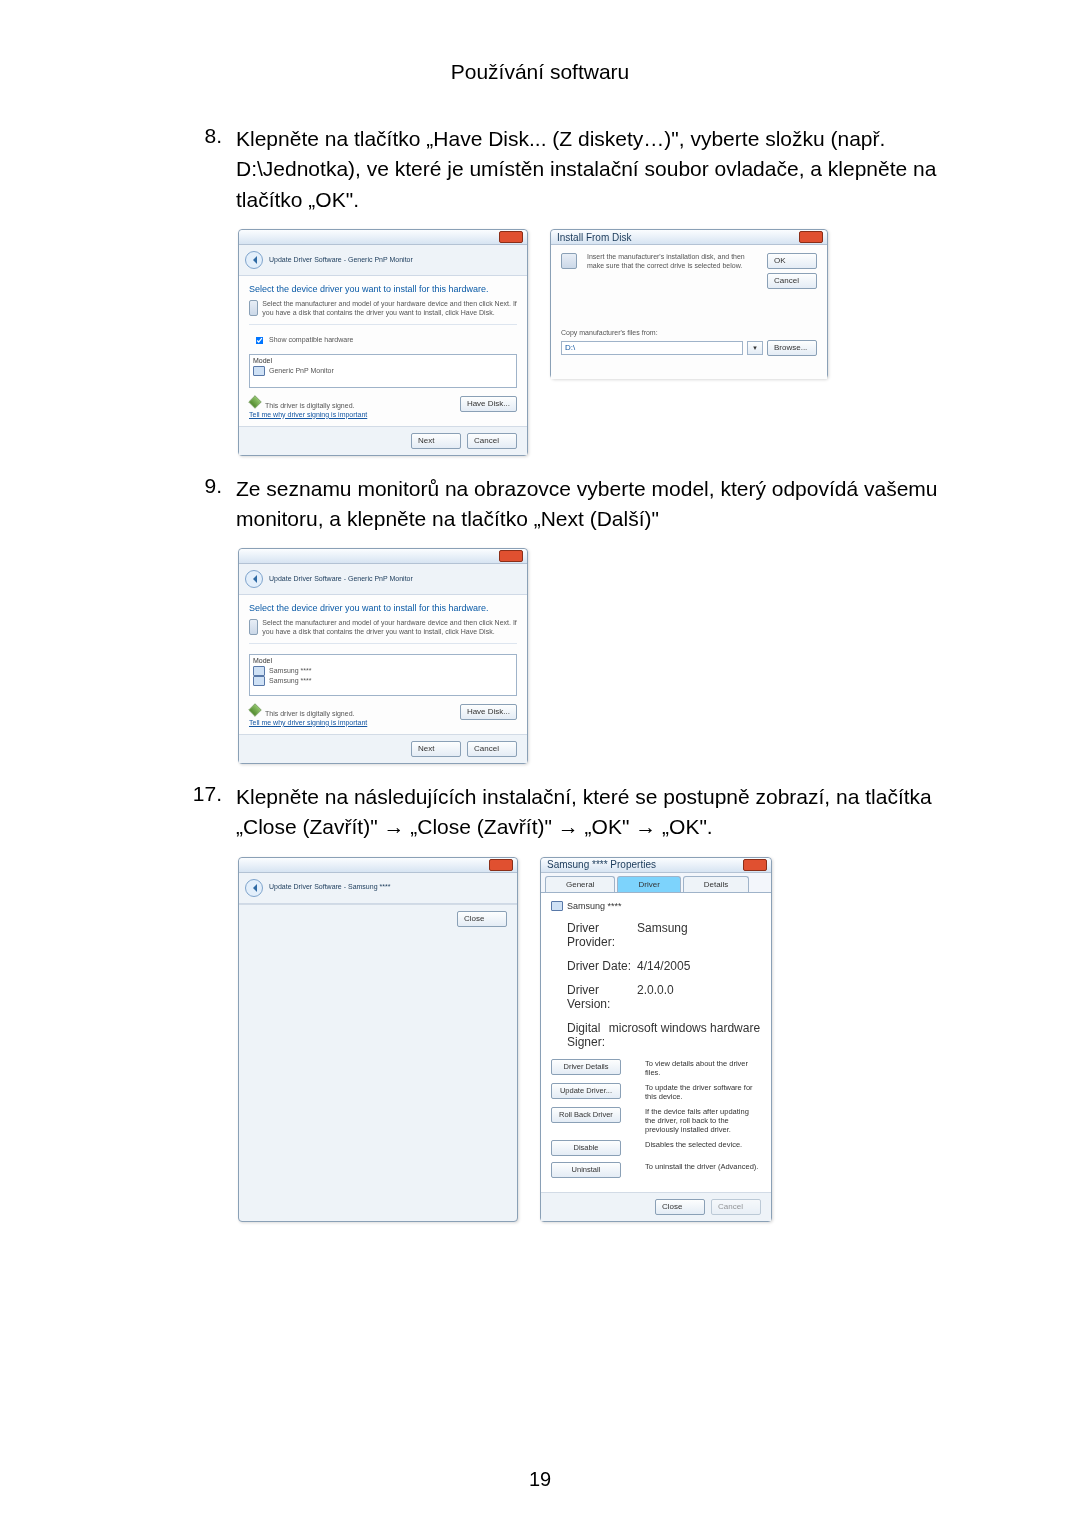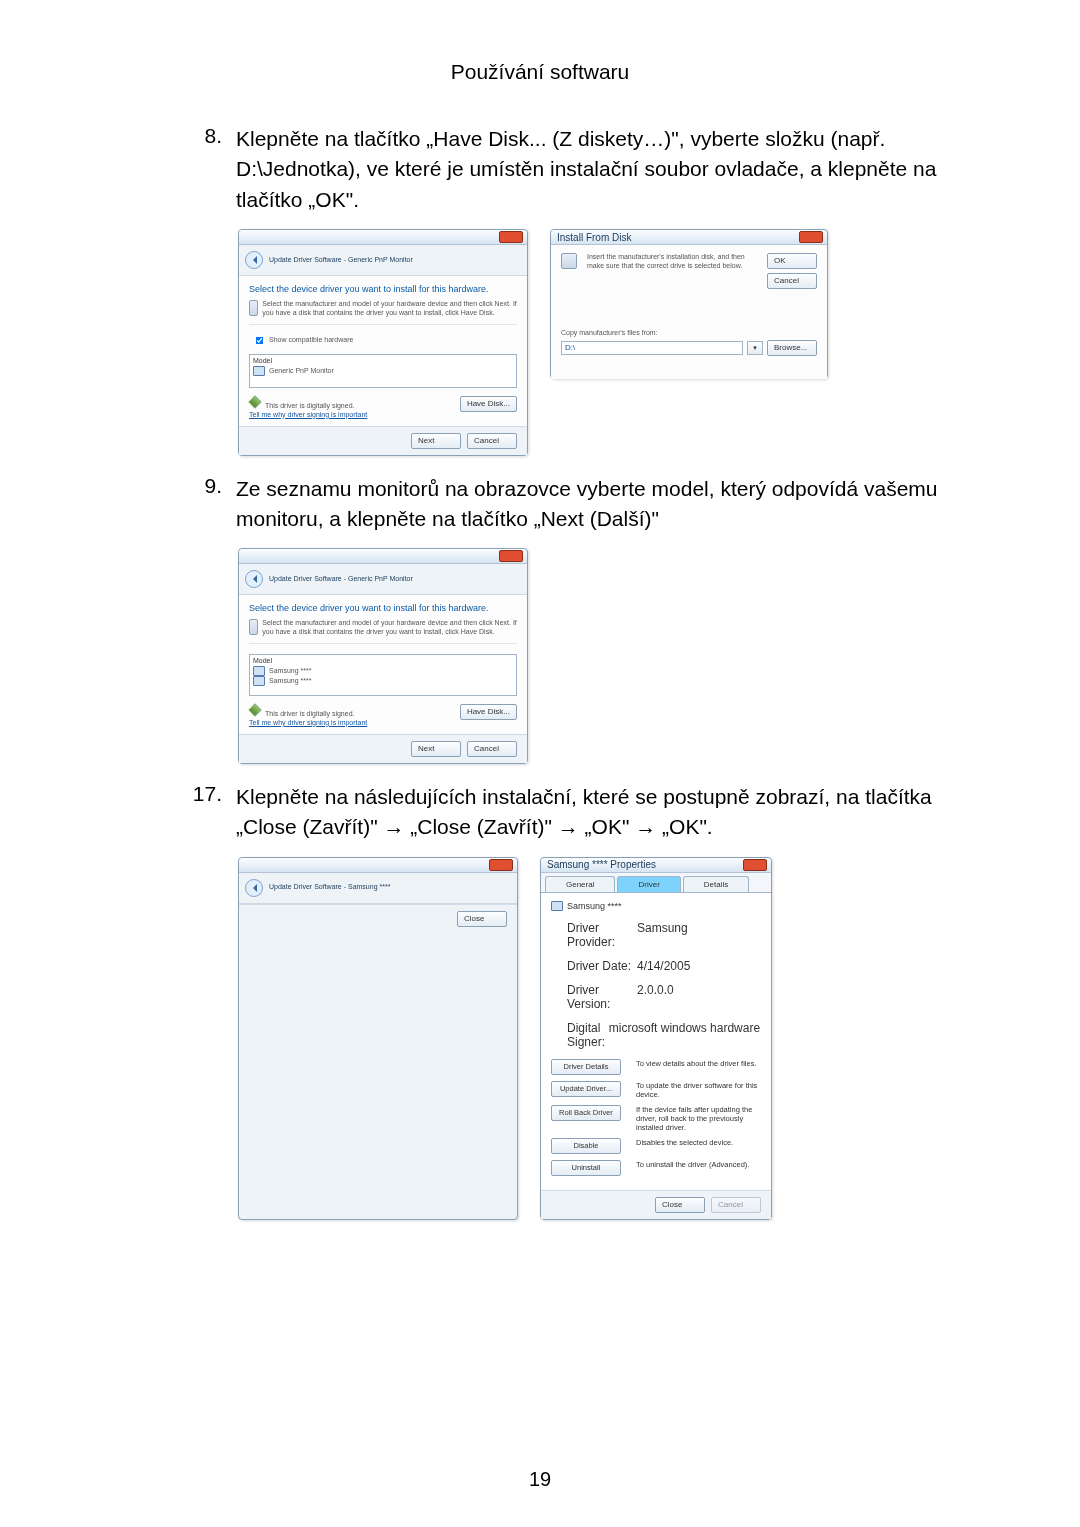--- a/index.html
+++ b/index.html
@@ -30,21 +30,21 @@
   .footer-buttons{display:flex;justify-content:flex-end;gap:6px;padding:6px 10px;border-top:1px solid #d2dbe6;background:#eef3f8}
   .back-arrow{display:inline-block;width:16px;height:16px;border:1px solid #7fa4cc;border-radius:50%;background:#e3effb;margin:6px;position:relative}
   .back-arrow::after{content:"";position:absolute;left:3px;top:4px;border:4px solid transparent;border-right-color:#2f6aa4}
   .crumb-row{display:flex;align-items:center;border-bottom:1px solid #cfd9e6}
   .sep{height:0;border-top:1px solid #dde5ef;margin:6px 0}
   .tabbar{display:flex;gap:2px;border-bottom:1px solid #9fb3c9;font-size:8px;padding:0 4px;background:#f3f6fb}
   .tab{padding:3px 20px;border:1px solid #9fb3c9;border-bottom:none;background:#eef3f8;border-radius:3px 3px 0 0;margin-top:3px}
   .tab.active{background:#7dd3fc}
   .prop-row{display:flex;font-size:12px;margin:10px 0}
   .prop-label{width:70px;color:#333}
-  .prop-btn-row{display:flex;align-items:flex-start;gap:15px;margin:6px 0;font-size:7.5px}
+  .prop-btn-row{display:flex;align-items:flex-start;gap:24px;margin:6px 0;font-size:7.5px}
   .prop-btn{min-width:60px;height:14px;line-height:13px;font-size:7.5px;text-align:center;border:1px solid #8aa0b6;background:linear-gradient(#fdfefe,#e4ecf5);border-radius:2px;padding:0 4px}
   .drop-arrow{display:inline-block;width:14px;height:12px;border:1px solid #9fb3c9;background:linear-gradient(#fdfefe,#e4ecf5);text-align:center;font-size:7px;line-height:11px}
 </style>
 </head>
 <body>
 
 <div class="page">
 
   <div class="page-title">Používání softwaru</div>
 

